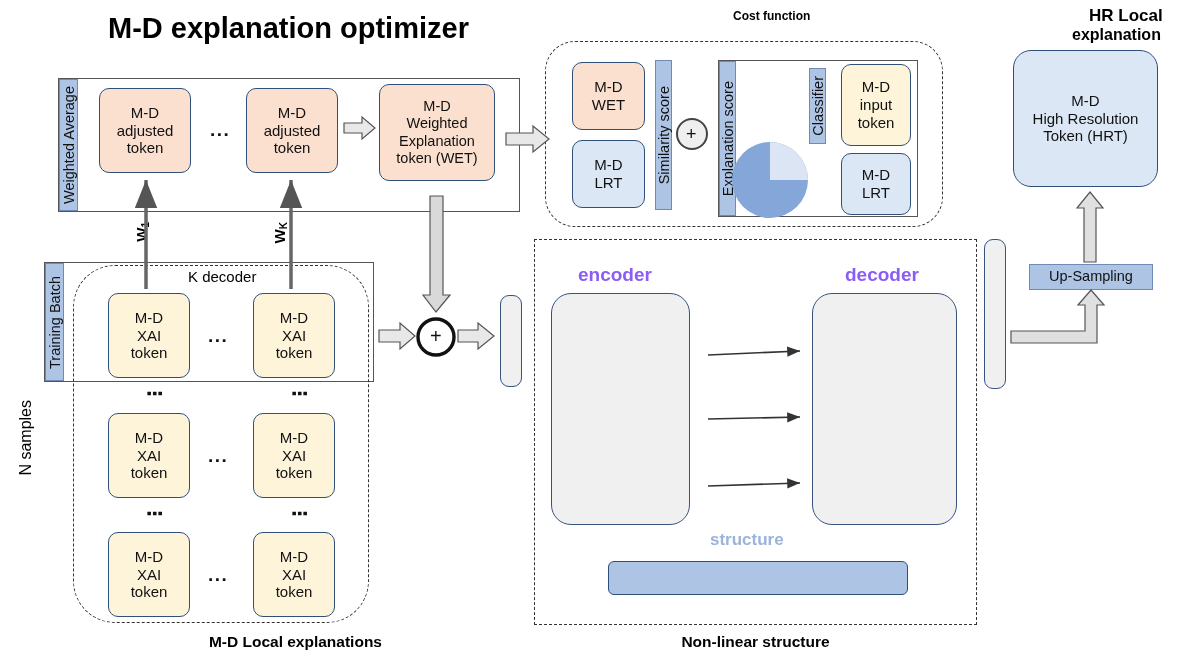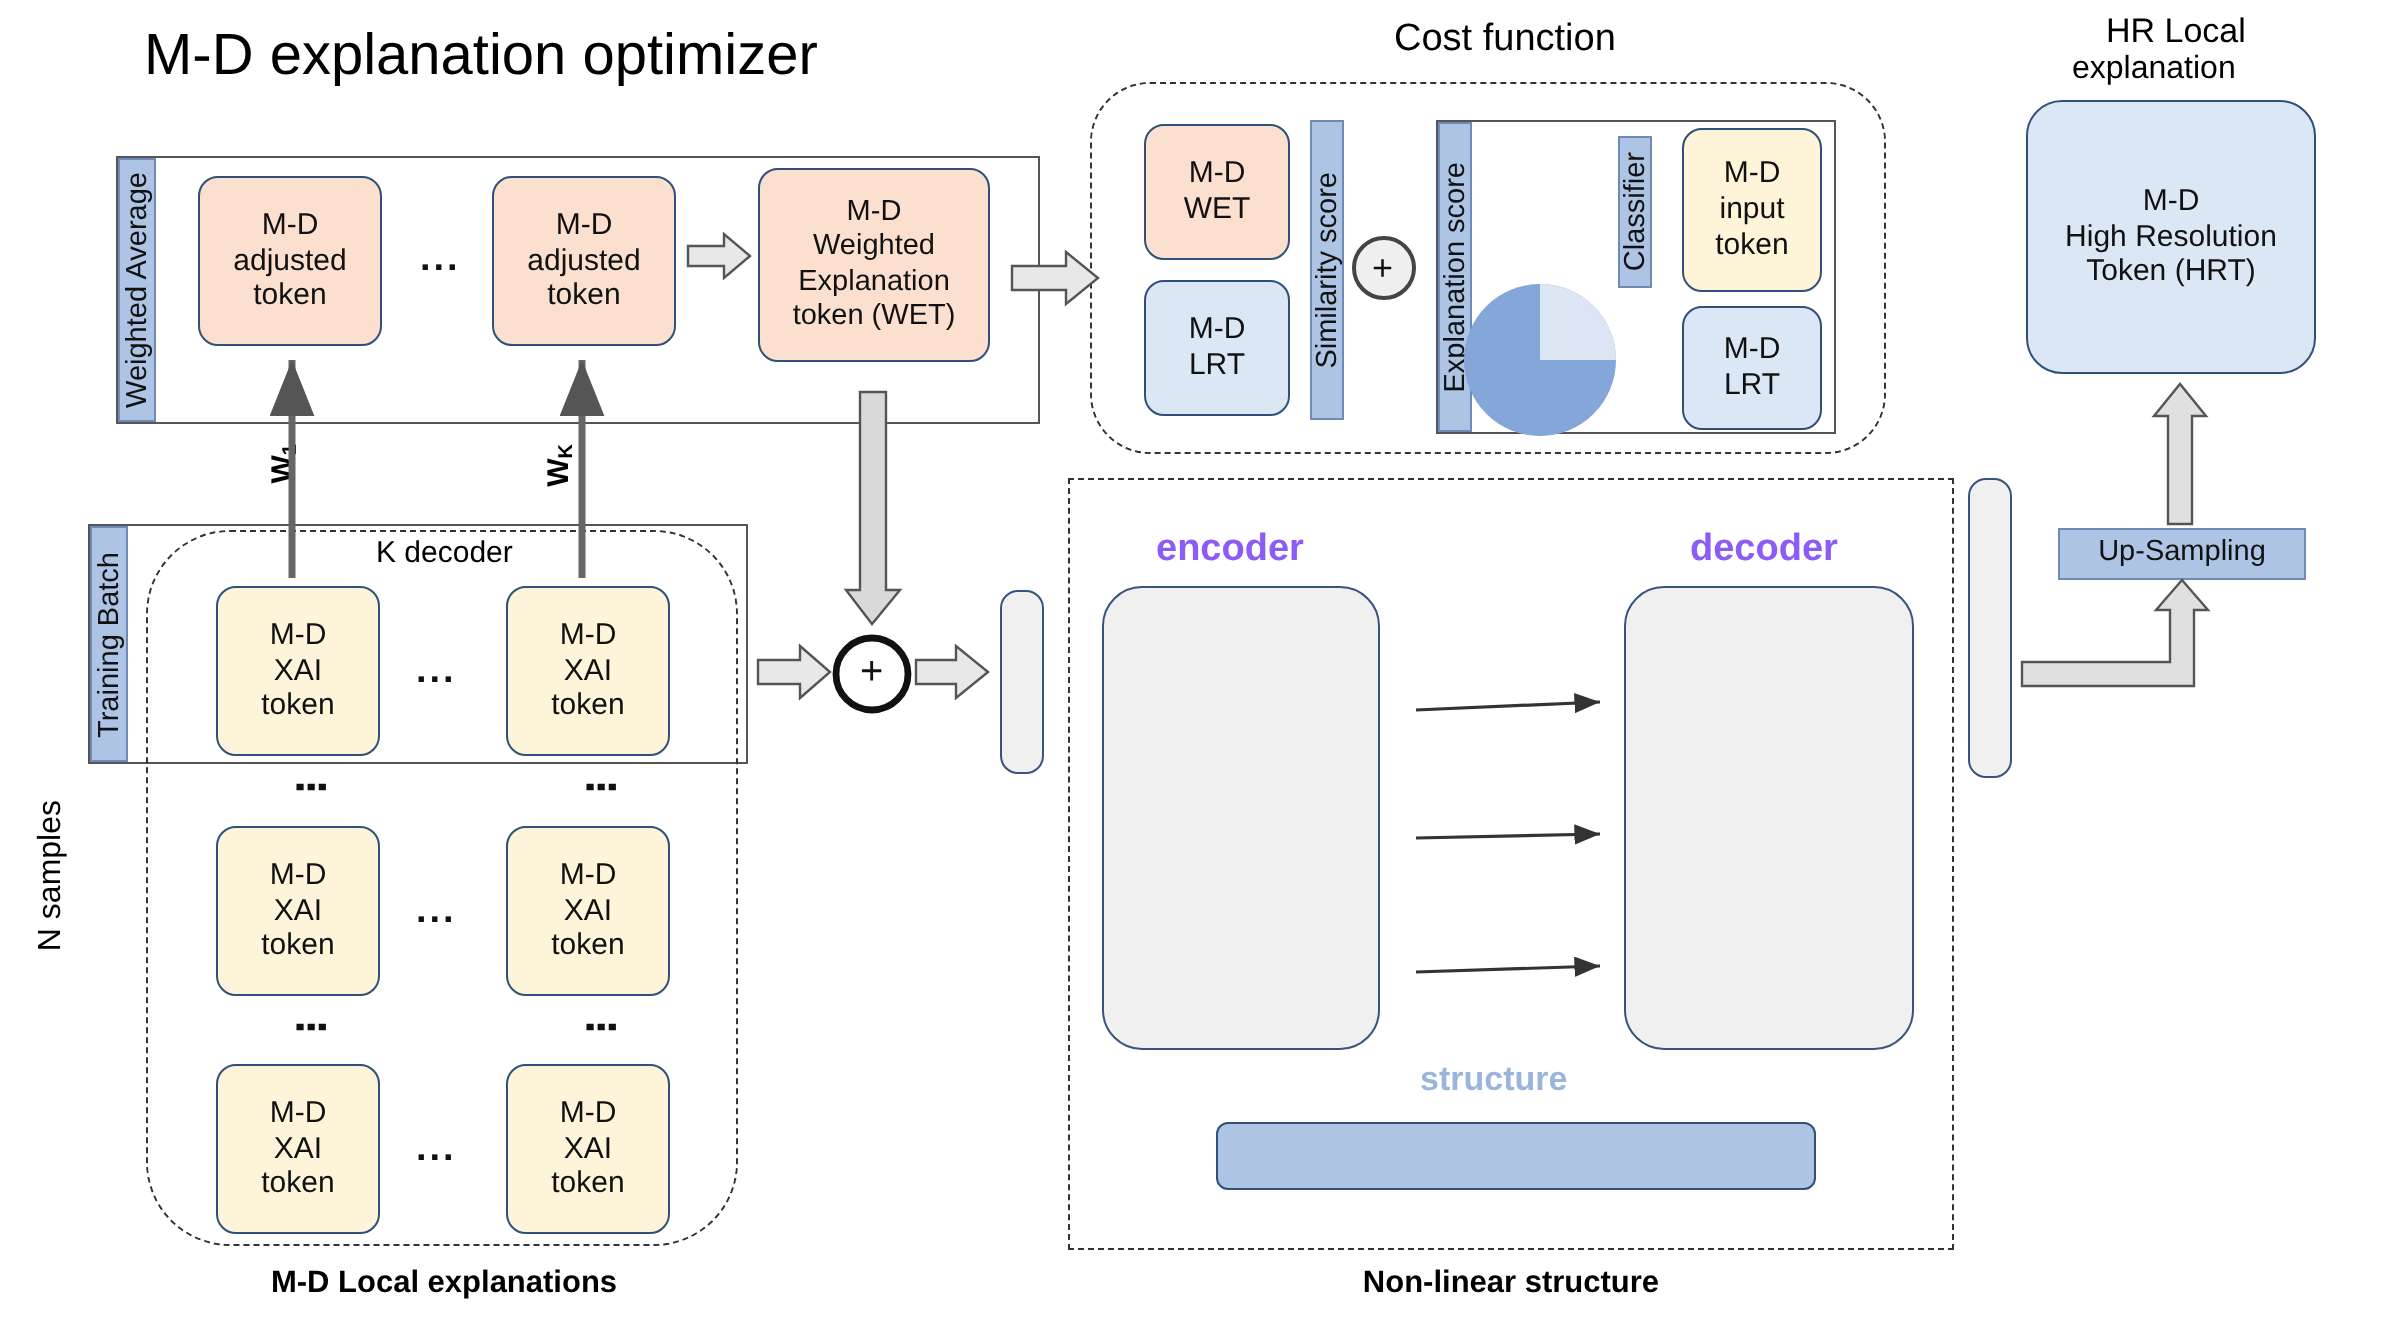--- a/index.html
+++ b/index.html
@@ -17,39 +17,39 @@
   .grayfill{background:#f0f0f0;border-color:#36547e;}
   
   .vbar{position:absolute;background:#aec4e4;border:1px solid #6f8bb5;
         display:flex;align-items:center;justify-content:center;box-sizing:border-box;}
   .vbar span{writing-mode:vertical-rl;transform:rotate(180deg);
              font-size:14.5px;white-space:nowrap;color:#111;}
   .plainbox{position:absolute;border:1.2px solid #555;box-sizing:border-box;background:transparent;}
   .dashbox{position:absolute;border:1.8px dashed #333;box-sizing:border-box;background:transparent;}
   .dashround{border-radius:42px;}
   .cap{position:absolute;font-weight:bold;font-size:15.5px;text-align:center;color:#000;}
-  .ttl{position:absolute;font-weight:normal;color:#000;}
+  .ttl{position:absolute;font-weight:bold;color:#000;margin-left:36px;}
   .dots{position:absolute;font-size:19px;font-weight:bold;letter-spacing:1.5px;color:#111;}
   .vdots{position:absolute;font-size:19px;font-weight:bold;color:#111;
          writing-mode:vertical-rl;letter-spacing:1px;}
   .ghost{position:absolute;font-size:19px;color:#8b5cf6;font-weight:600;}
   .bneck-lbl{position:absolute;font-size:17px;color:#9bb4dc;font-weight:bold;}
   svg.ov{position:absolute;left:0;top:0;width:1196px;height:660px;pointer-events:none;}
   .wlbl{position:absolute;font-weight:bold;font-size:15px;
         writing-mode:vertical-rl;transform:rotate(180deg);white-space:nowrap;}
   .wlbl sub{font-size:10px;}
   .nsamp{position:absolute;font-size:16px;writing-mode:vertical-rl;
          transform:rotate(180deg);white-space:nowrap;}
 </style>
 </head>
 <body>
 
 <div class="ttl" style="left:72px;top:12px;font-size:29px;">M-D explanation optimizer</div>
 
-<div class="ttl" style="left:697px;top:9px;font-size:19px;">Cost function</div>
+<div class="ttl" style="left:697px;top:9px;font-size:12px;">Cost function</div>
 
 <div class="ttl" style="left:1053px;top:6px;font-size:17px;">HR Local</div>
 <div class="ttl" style="left:1036px;top:26px;font-size:16px;">explanation</div>
 
 <div class="plainbox" style="left:58px;top:78px;width:462px;height:134px;"></div>
 <div class="vbar" style="left:59px;top:79px;width:19px;height:132px;">
   <span>Weighted Average</span>
 </div>
 
 <div class="tok peach" style="left:99px;top:88px;width:92px;height:85px;">
@@ -123,21 +123,21 @@
 </div>
 <div class="dots" style="left:208px;top:564px;">...</div>
 <div class="tok cream" style="left:253px;top:532px;width:82px;height:85px;">
   <span>M-D</span>
   <span>XAI</span>
   <span>token</span>
 </div>
 
 <div class="nsamp" style="left:17px;top:400px;">N samples</div>
 
-<div class="cap" style="left:74px;top:633px;width:296px;">M-D Local explanations</div>
+<div class="cap" style="left:86px;top:633px;width:296px;text-align:right;">M-D Local explanations</div>
 
 <div class="dashbox dashround" style="left:545px;top:41px;width:398px;height:186px;border-radius:30px;"></div>
 
 <div class="tok peach" style="left:572px;top:62px;width:73px;height:68px;">
   <span>M-D</span>
   <span>WET</span>
 </div>
 <div class="tok lblue" style="left:572px;top:140px;width:73px;height:68px;">
   <span>M-D</span>
   <span>LRT</span>

